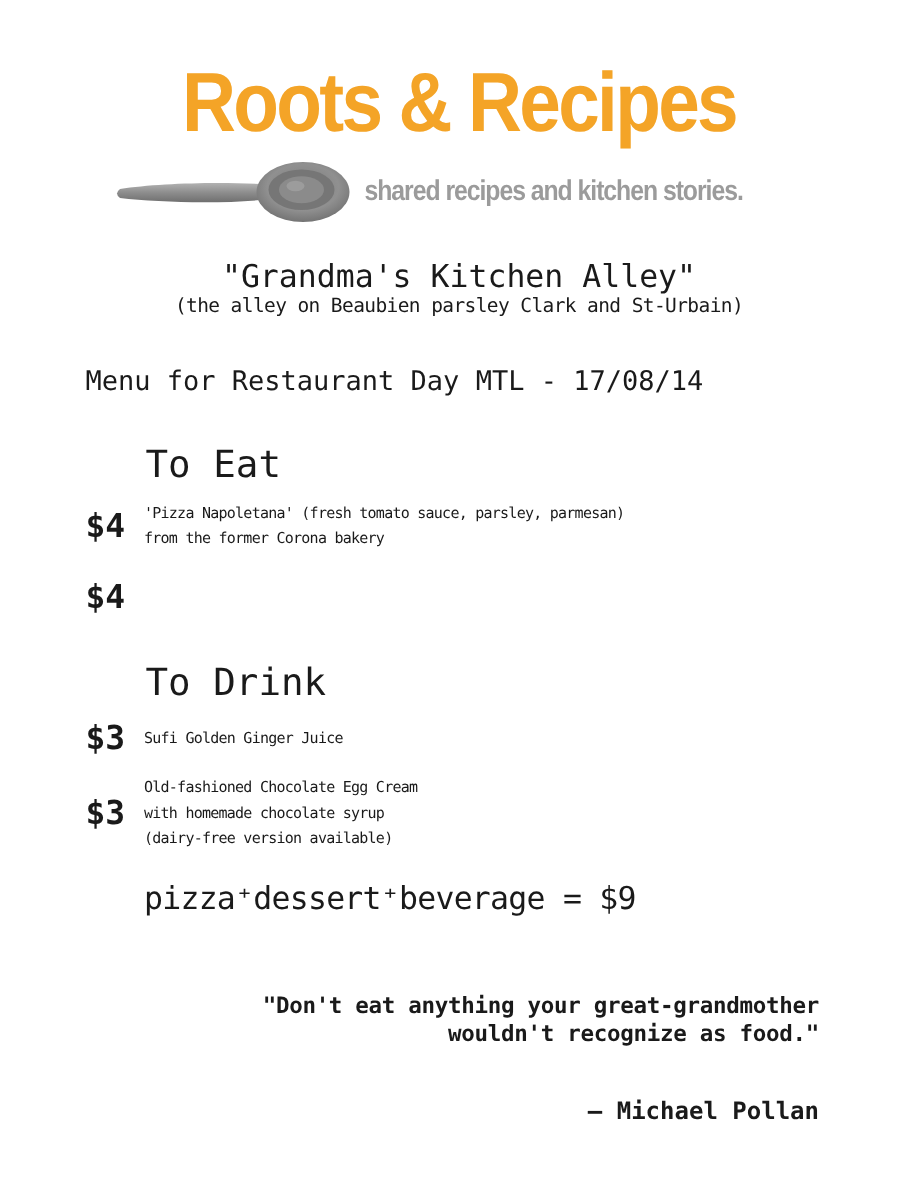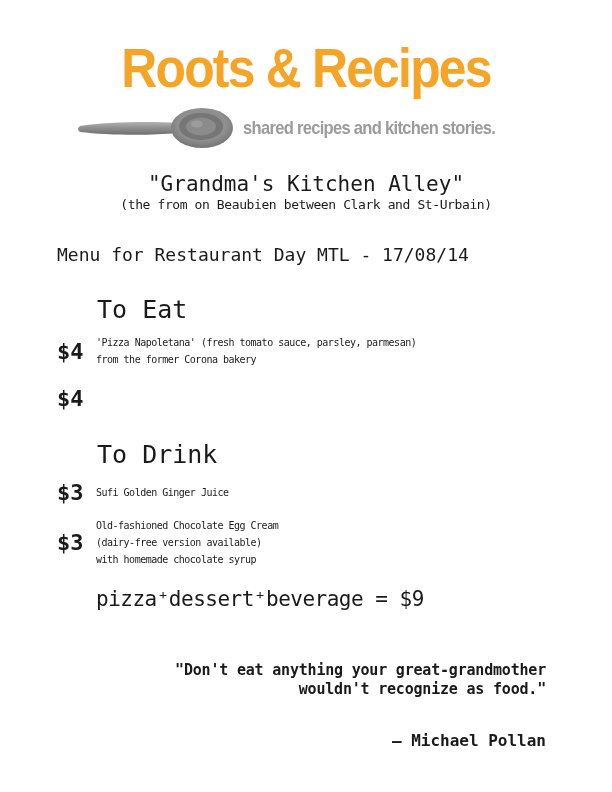--- a/index.html
+++ b/index.html
@@ -165,21 +165,21 @@
       <ellipse cx="129" cy="23" rx="31" ry="20" fill="url(#bg)"></ellipse>
       <ellipse cx="128" cy="21.5" rx="22" ry="13.5" fill="#767676"></ellipse>
       <ellipse cx="128" cy="21.5" rx="15" ry="9" fill="#8b8b8b"></ellipse>
       <ellipse cx="124" cy="19" rx="6" ry="3.5" fill="#9c9c9c"></ellipse>
     </svg>
   </div>
 
   <div class="brand-tagline">shared recipes and kitchen stories.</div>
 
   <div class="venue-name">"Grandma's Kitchen Alley"</div>
-  <div class="venue-location">(the from on Beaubien between Clark and St-Urbain)</div>
+  <div class="venue-location">(the alley on Beaubien parsley Clark and St-Urbain)</div>
 
   <div class="menu-title">Menu for Restaurant Day MTL - 17/08/14</div>
 
   <div class="section-heading heading-eat">To Eat</div>
 
   <div class="menu-item item-1">
     <div class="item-price">$4</div>
     <div class="item-lines">
       <div class="item-line">'Pizza Napoletana' (fresh tomato sauce, parsley, parmesan)</div>
       <div class="item-line">from the former Corona bakery</div>
@@ -196,22 +196,22 @@
     <div class="item-price">$3</div>
     <div class="item-lines">
       <div class="item-line">Sufi Golden Ginger Juice</div>
     </div>
   </div>
 
   <div class="menu-item item-4">
     <div class="item-price">$3</div>
     <div class="item-lines">
       <div class="item-line">Old-fashioned Chocolate Egg Cream</div>
+      <div class="item-line">with homemade chocolate syrup</div>
       <div class="item-line">(dairy-free version available)</div>
-      <div class="item-line">with homemade chocolate syrup</div>
     </div>
   </div>
 
   <div class="combo-line">pizza⁺dessert⁺beverage = $9</div>
 
   <div class="quote-block">
     <div>"Don't eat anything your great-grandmother</div>
     <div>wouldn't recognize as food."</div>
   </div>
   <div class="quote-attribution">— Michael Pollan</div>

